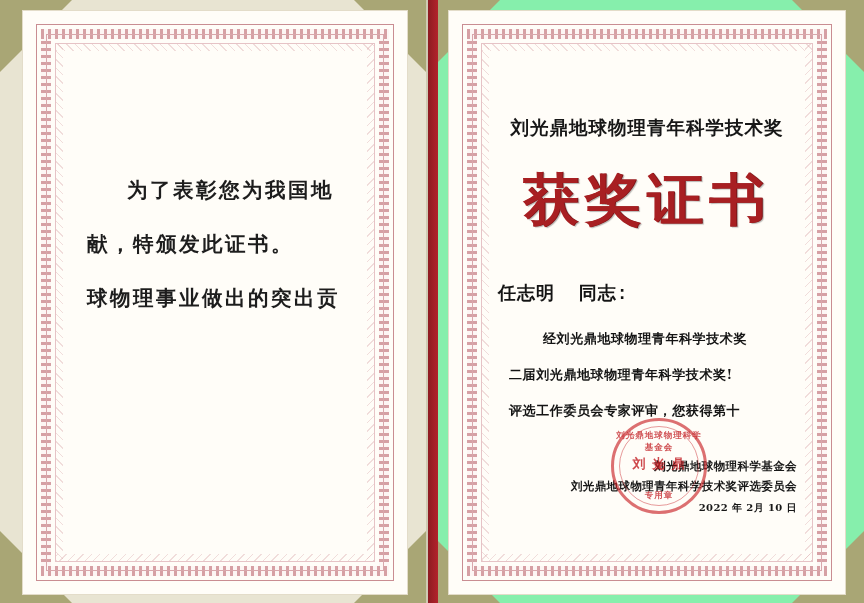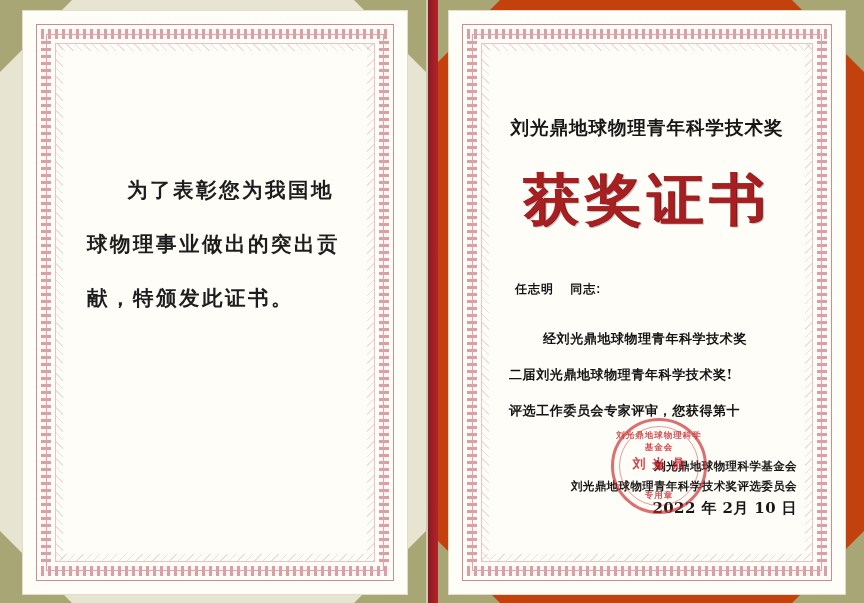--- a/index.html
+++ b/index.html
@@ -27,21 +27,21 @@
     height: 603px;
     box-sizing: border-box;
   }
   .page-left {
     width: 428px;
     background: #e8e4d2;
     border-right: 2px solid #cfcab3;
   }
   .page-right {
     width: 436px;
-    background: #c2410c;
+    background: #86efac;
   }
 
   
   .corner {
     position: absolute;
     width: 0;
     height: 0;
     z-index: 3;
   }
   .page-left .c-tl { top: 0; left: 0; border-top: 72px solid #a9a675; border-right: 72px solid transparent; }
@@ -158,23 +158,23 @@
     font-weight: 700;
     letter-spacing: 6px;
     color: #a81f22;
     text-shadow:
       1px 0 0 #7d1518,
       2px 1px 1px rgba(0,0,0,0.28);
   }
   .recipient {
     position: absolute;
     top: 228px;
-    left: 24px;
-    font-family: Liberation Sans, sans-serif;
-    font-size: 12px;
+    left: 7px;
+    font-family: Liberation Mono, monospace;
+    font-size: 18px;
     font-weight: 700;
     color: #141414;
     letter-spacing: 1px;
   }
   .recipient .honor { margin-left: 12px; font-weight: 700; }
   .body-right {
     position: absolute;
     top: 268px;
     left: 18px;
     right: 6px;
@@ -194,21 +194,21 @@
     right: 6px;
     bottom: 34px;
     text-align: right;
     font-family: "DejaVu Serif", serif;
     font-size: 11.5px;
     line-height: 20px;
     color: #181818;
     letter-spacing: 0.4px;
     font-weight: 700;
   }
-  .signature .date { font-size: 15px; margin-top: 2px; }
+  .signature .date { font-size: 10px; margin-top: 2px; }
 
   
   .seal {
     position: absolute;
     right: 96px;
     bottom: 38px;
     width: 96px;
     height: 96px;
     border-radius: 50%;
     border: 3px solid rgba(200, 30, 35, 0.72);
@@ -278,22 +278,22 @@
     <div class="corner c-br"></div>
 
     <div class="paper paper-left">
       <div class="lace">
         <div class="lace-inner"></div>
       </div>
 
       <div class="content">
         <div class="left-body">
           <div class="ln indent">为了表彰您为我国地</div>
+          <div class="ln">献，特颁发此证书。</div>
           <div class="ln">球物理事业做出的突出贡</div>
-          <div class="ln">献，特颁发此证书。</div>
         </div>
       </div>
     </div>
   </div>
 
   <div class="gutter"></div>
 
   <div class="page page-right">
     <div class="corner c-tl"></div>
     <div class="corner c-tr"></div>

